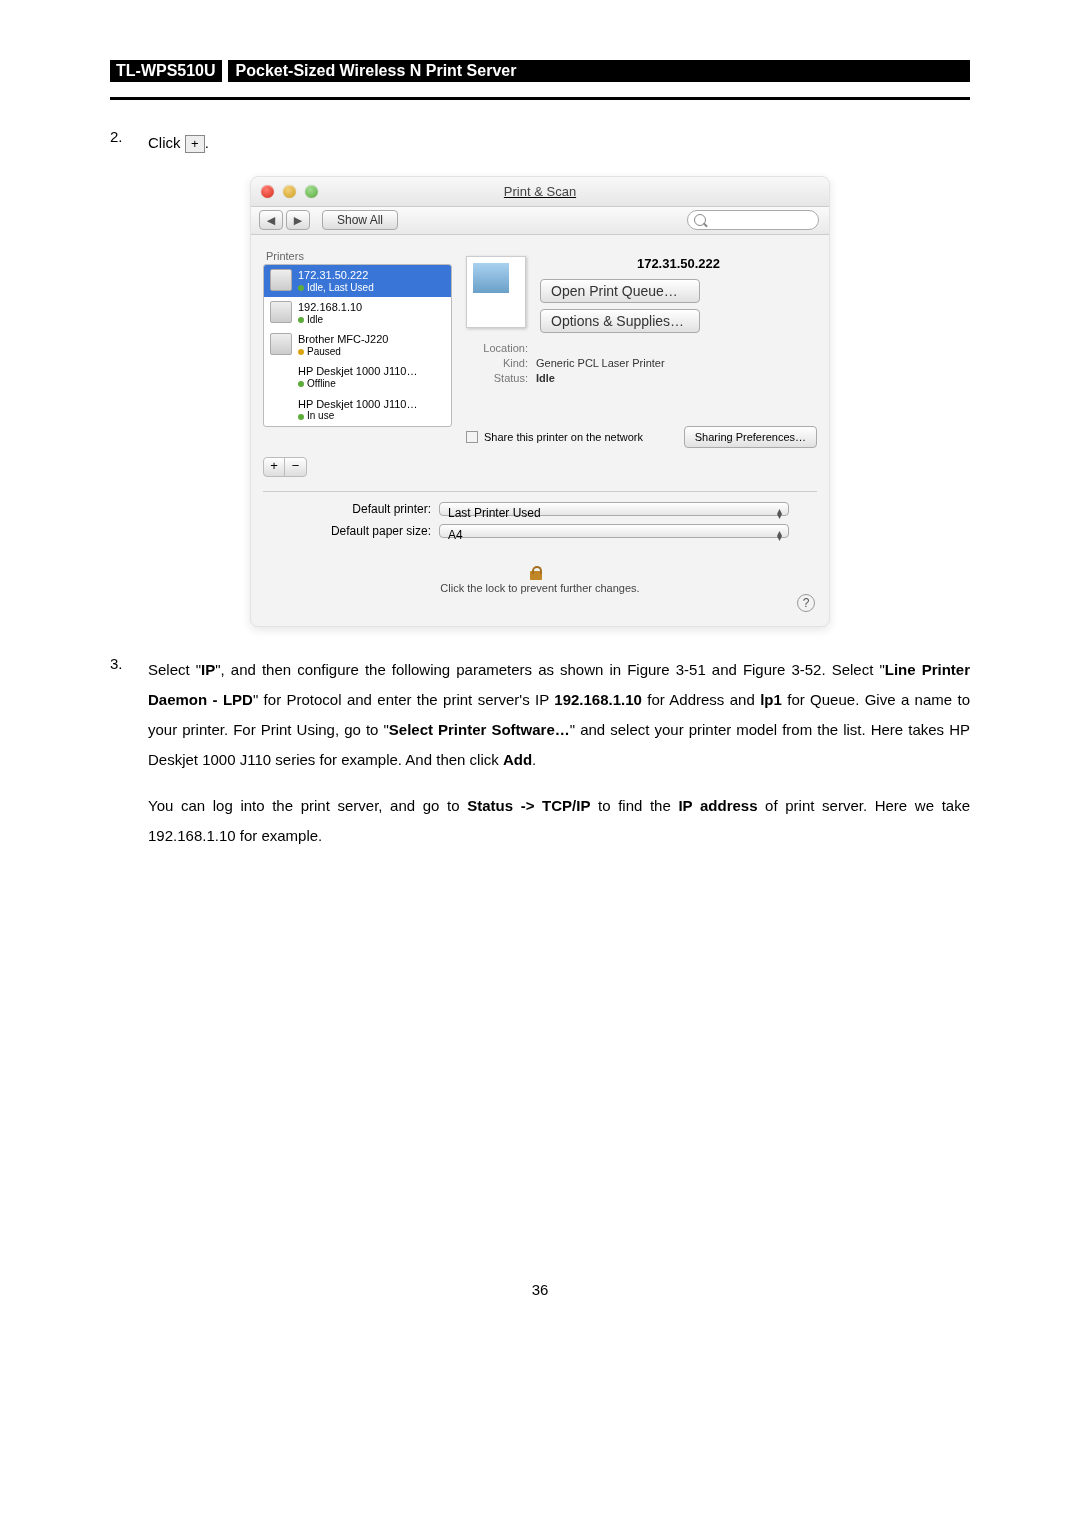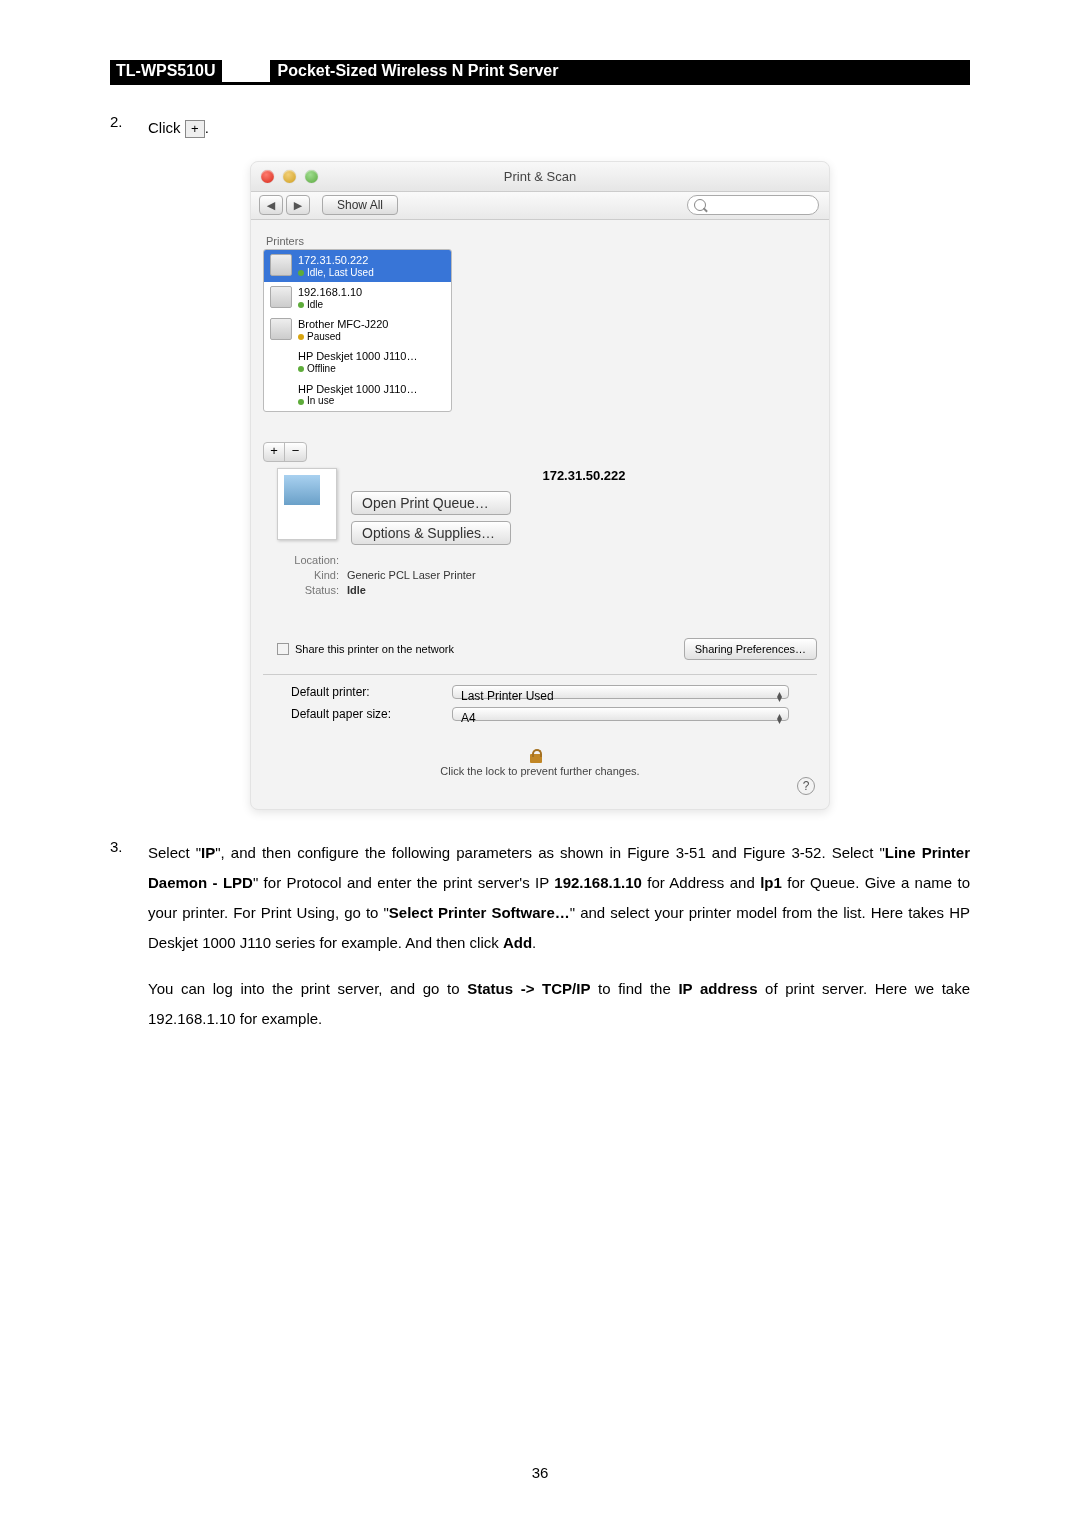--- a/index.html
+++ b/index.html
@@ -1,40 +1,40 @@
 <!DOCTYPE html>
 <html><head>
 <meta charset="utf-8">
 <style>
   * { box-sizing: border-box; margin: 0; padding: 0; }
   body { font-family: Arial, sans-serif; font-size: 15px; color: #000; background: #fff; width: 1080px; }
   .page { padding: 60px 110px 60px 110px; }
-  .header-bar { border-bottom: 3px solid #000; display: flex; padding-bottom: 0; gap: 42px; }
+  .header-bar { border-bottom: 3px solid #000; display: flex; padding-bottom: 15px; }
   .header-model { background: #000; color: #fff; font-weight: bold; padding: 2px 6px; margin-right: 6px; font-size: 16px; }
   .header-title { background: #000; color: #fff; font-weight: bold; padding: 2px 8px; flex: 1; font-size: 16px; }
   .step { margin-top: 28px; display: flex; }
   .step-num { width: 38px; }
   .step-body { flex: 1; line-height: 2.0; text-align: justify; }
   .inline-icon { display: inline-block; border: 1px solid #888; background: #eee; width: 20px; height: 18px; text-align: center; line-height: 16px; font-size: 13px; vertical-align: middle; }
   .figure-wrap { margin: 18px auto 10px; width: 580px; border: 1px solid #e3e3e3; border-radius: 8px; box-shadow: 0 3px 10px rgba(0,0,0,.1); background: #f3f3f3; }
-  .titlebar { position: relative; height: 30px; background: linear-gradient(#f8f8f8,#e6e6e6); border-bottom: 1px solid #ccc; border-radius: 8px 8px 0 0; }
+  .titlebar { position: relative; height: 30px; background: linear-gradient(#f8f8f8,#e6e6e6); border-bottom: 1px solid #ccc; border-radius: 8px 8px 0 0; text-decoration: underline; }
   .traffic { position: absolute; left: 10px; top: 7px; }
   .tl { display: inline-block; width: 13px; height: 13px; border-radius: 50%; margin-right: 5px; box-shadow: inset 0 1px 1px rgba(255,255,255,.5), 0 0 1px rgba(0,0,0,.3); }
   .tl.red { background: radial-gradient(circle at 40% 35%, #ff7b6e, #d6291a); }
   .tl.yellow { background: radial-gradient(circle at 40% 35%, #f2cf77, #cf9f20); }
   .tl.green { background: radial-gradient(circle at 40% 35%, #9fdd8e, #5ba83f); }
   .win-title { text-align: center; line-height: 30px; font-size: 13px; color: #444; }
   .toolbar { height: 28px; position: relative; border-bottom: 1px solid #ccc; background: linear-gradient(#fafafa,#e9e9e9); }
   .nav-btns { position: absolute; left: 8px; top: 3px; display: flex; }
   .nav-btn { width: 24px; height: 20px; border: 1px solid #aaa; background: linear-gradient(#fff,#ddd); border-radius: 4px; margin-right: 3px; display: flex; align-items: center; justify-content: center; font-size: 11px; color: #555; }
   .showall-btn { position: absolute; left: 71px; top: 3px; height: 20px; padding: 0 14px; border: 1px solid #aaa; background: linear-gradient(#fff,#ddd); border-radius: 4px; font-size: 12px; line-height: 18px; color: #333; }
   .search { position: absolute; right: 10px; top: 3px; width: 132px; height: 20px; border: 1px solid #aaa; border-radius: 10px; background: #fff; padding-left: 22px; }
   .search::before { content: ""; position: absolute; left: 6px; top: 3px; width: 10px; height: 10px; border: 1.5px solid #888; border-radius: 50%; }
   .search::after { content: ""; position: absolute; left: 15px; top: 13px; width: 5px; height: 1.5px; background: #888; transform: rotate(45deg); }
-  .content { display: flex; padding: 15px 12px 0 12px; flex-direction: column; }
+  .content { display: flex; padding: 15px 12px 0 12px; }
   .leftcol { width: 189px; }
   .printers-label { font-size: 11px; color: #666; margin-bottom: 2px; padding-left: 3px; }
   .list { border: 1px solid #bbb; border-radius: 3px; background: #fff; overflow: hidden; }
   .row { display: flex; align-items: flex-start; padding: 4px 6px; font-size: 11px; }
   .row.sel { background: #3875d7; color: #fff; }
   .p-icon { width: 22px; height: 22px; background: linear-gradient(#eee,#ccc); border: 1px solid #aaa; border-radius: 2px; margin-right: 6px; flex-shrink: 0; }
   .p-icon.invis { visibility: hidden; }
   .p-text { line-height: 1.15; overflow: hidden; }
   .p-name { white-space: nowrap; overflow: hidden; text-overflow: ellipsis; }
   .p-sub { font-size: 10px; }
@@ -54,21 +54,21 @@
   .kv { display: flex; font-size: 11px; margin-top: 3px; }
   .kv .k { width: 62px; text-align: right; color: #777; margin-right: 8px; }
   .kv .v { color: #333; }
   .share-row { display: flex; align-items: center; margin-top: 42px; font-size: 11px; }
   .cb { width: 12px; height: 12px; border: 1px solid #999; margin-right: 6px; }
   .share-text { flex: 1; }
   .sp-btn { height: 22px; padding: 0 10px; border: 1px solid #aaa; background: linear-gradient(#fff,#e1e1e1); border-radius: 4px; font-size: 11px; line-height: 20px; }
   .sep { border-top: 1px solid #ccc; margin: 14px 12px 0; }
   .form { padding: 10px 40px 6px; font-size: 12px; }
   .frow { display: flex; align-items: center; margin-bottom: 8px; }
-  .frow .flbl { width: 140px; margin-right: 21px; }
+  .frow .flbl { width: 140px; text-align: right; margin-right: 8px; }
   .ddl { flex: 1; height: 14px; border: 1px solid #aaa; border-radius: 4px; background: linear-gradient(#fff,#e6e6e6); line-height: 20px; padding: 0 20px 0 8px; position: relative; }
   .ddl::after { content: "▾"; position: absolute; right: 6px; top: 3px; font-size: 10px; color: #555; }
   .ddl::before { content: "▴"; position: absolute; right: 6px; top: -2px; font-size: 10px; color: #555; }
   .footer { display: flex; align-items: center; padding: 12px 14px 14px; font-size: 11px; color: #444; flex-direction: column; }
   .lock { width: 18px; height: 18px; margin-right: 8px; position: relative; }
   .lock::before { content: ""; position: absolute; left: 3px; top: 7px; width: 12px; height: 9px; background: #c18625; border-radius: 1px; }
   .lock::after { content: ""; position: absolute; left: 5px; top: 2px; width: 6px; height: 6px; border: 2px solid #a47020; border-bottom: none; border-radius: 6px 6px 0 0; }
   .help { margin-left: auto; width: 18px; height: 18px; border: 1px solid #999; border-radius: 50%; text-align: center; line-height: 16px; font-size: 12px; color: #555; }
   .caption { text-align: center; margin: 26px 0 30px; }
   .page-num { text-align: center; margin-top: 430px; }

